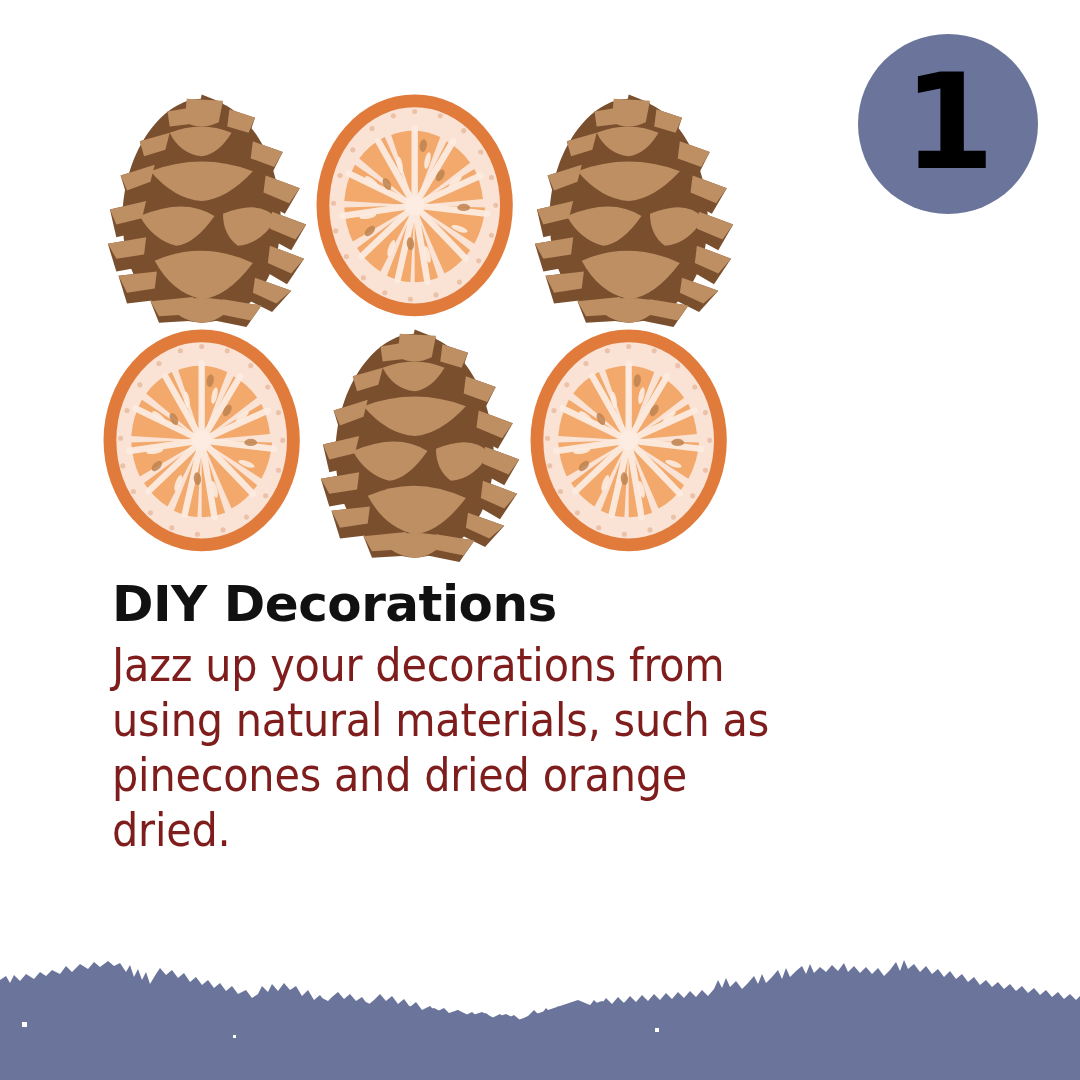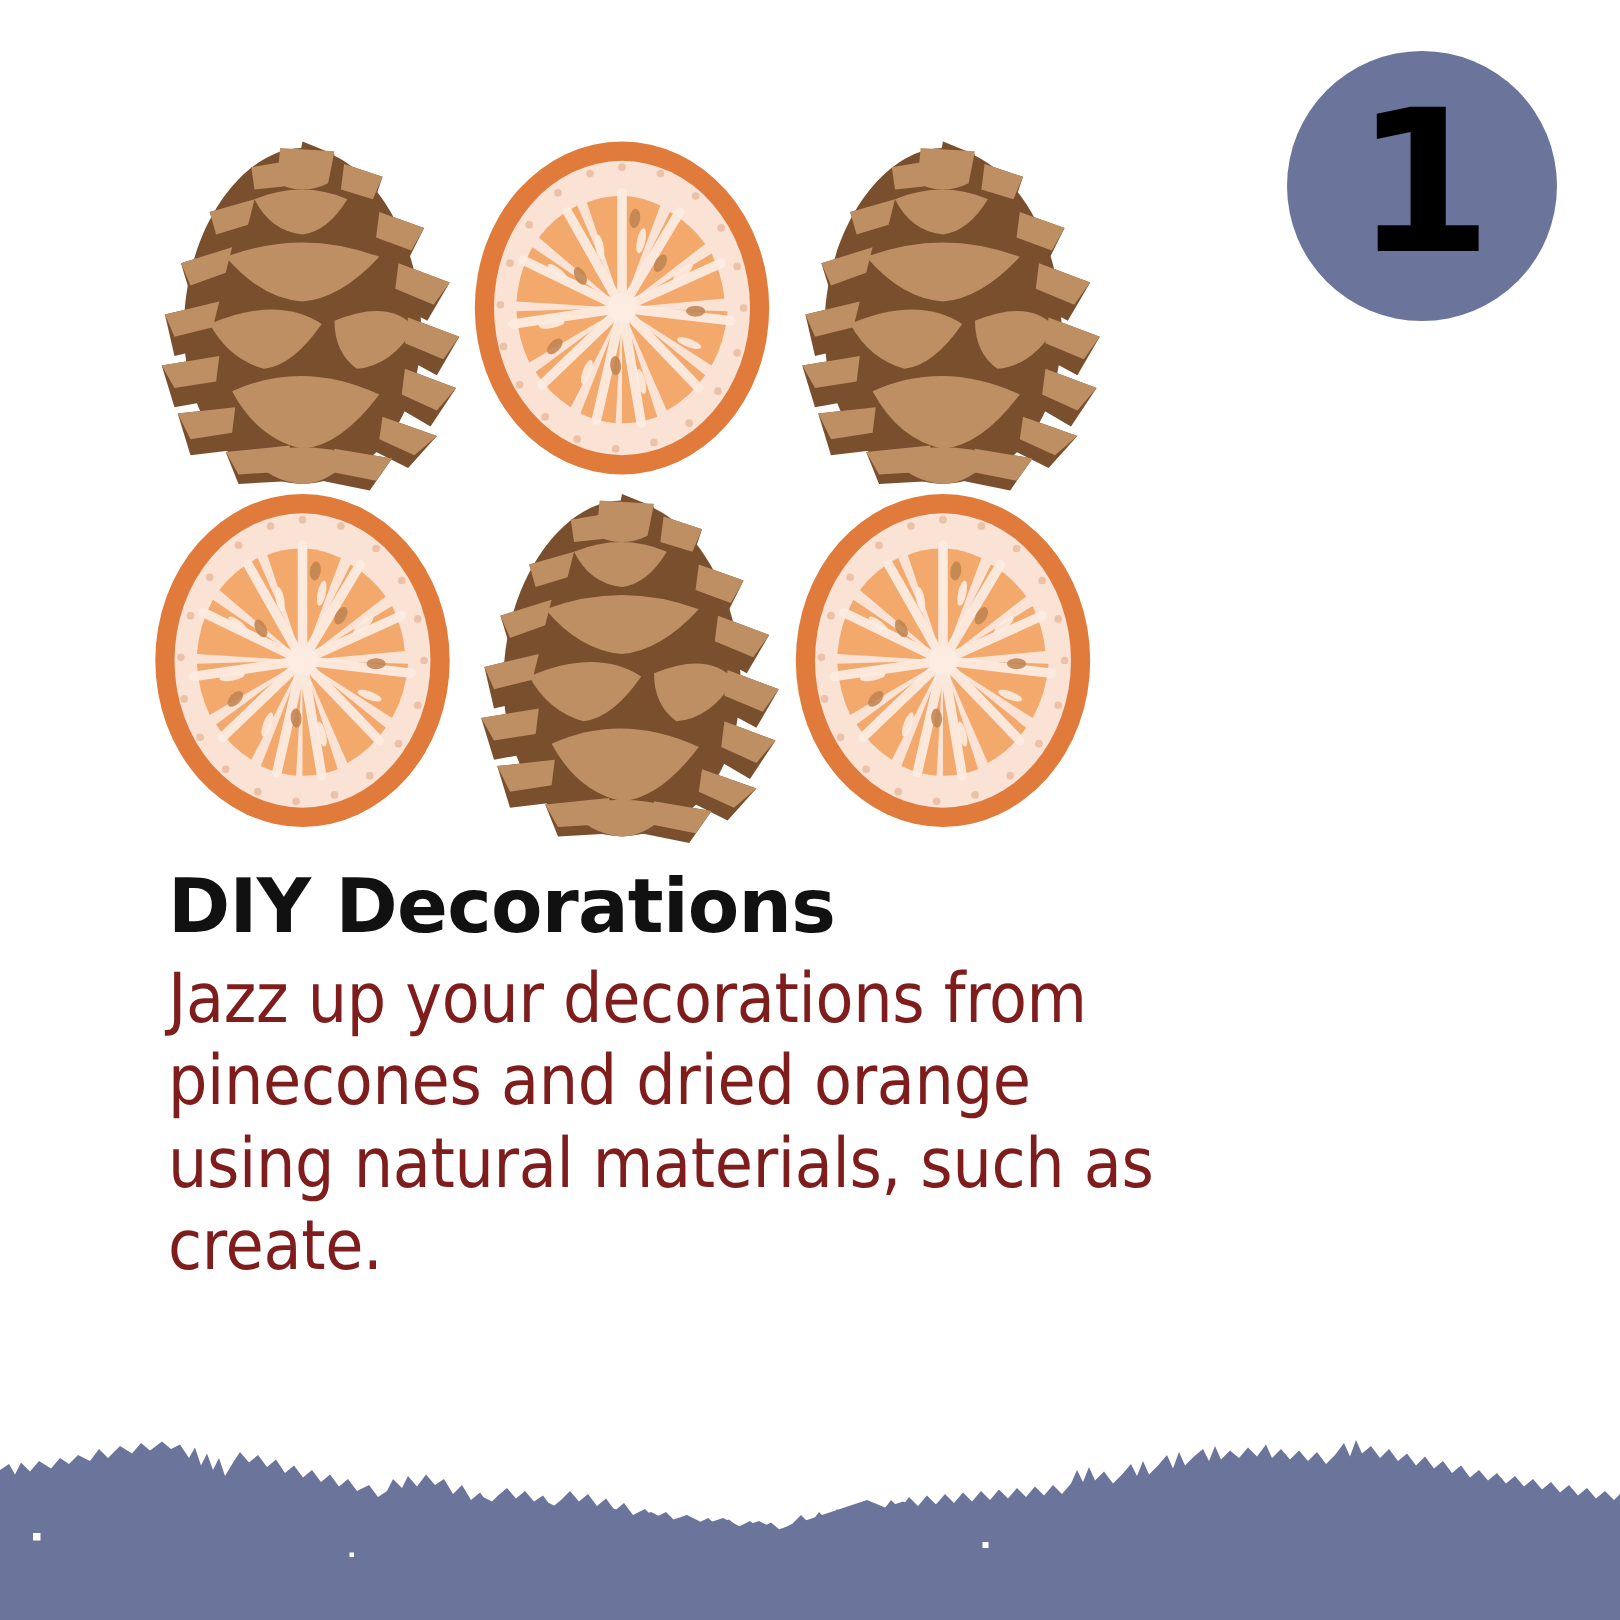--- a/index.html
+++ b/index.html
@@ -466,23 +466,23 @@
         </g>
       </svg>
     </div>
 
   </div>
 
   <div id="heading">DIY Decorations</div>
 
   <div id="body-text">
     <span class="line">Jazz up your decorations from</span>
+    <span class="line">using natural materials, such as</span>
     <span class="line">pinecones and dried orange</span>
-    <span class="line">using natural materials, such as</span>
-    <span class="line">create.</span>
+    <span class="line">dried.</span>
   </div>
 
   <div id="footer">
     <svg viewBox="0 0 1080 130" preserveAspectRatio="none">
       <path fill="#6b759b" d="M0 30 L6 26 L10 33 L14 25 L20 31 L26 24 L34 29 L40 22 L46 26 L52 20 L60 24 L66 16 L72 22 L80 14 L88 19 L94 12 L100 17 L108 11 L114 16 L120 13 L126 22 L130 15 L134 27 L138 19 L142 30 L146 22 L150 34 L156 24 L160 18 L166 25 L172 20 L178 28 L184 23 L190 32 L196 27 L202 35 L208 30 L214 38 L220 33 L226 41 L232 36 L238 44 L246 40 L252 48 L258 44 L262 36 L268 42 L272 34 L278 41 L284 33 L290 40 L296 36 L302 46 L308 40 L314 50 L320 45 L326 53 L332 47 L338 42 L344 49 L350 44 L356 51 L362 47 L368 55 L374 50 L380 44 L386 51 L392 46 L398 54 L404 49 L410 57 L416 52 L422 60 L430 56 L436 62 L444 58 L450 64 L458 60 L464 66 L472 62 L478 67 L486 63 L492 68 L500 64 L506 69 L514 65 L520 70 L528 66 L534 60 L540 66 L546 58 L552 64 L558 56 L564 62 L570 54 L576 60 L582 52 L588 58 L594 50 L600 56 L606 48 L612 54 L618 47 L624 53 L630 46 L636 52 L642 45 L648 51 L654 44 L660 50 L666 43 L672 49 L678 42 L684 48 L690 41 L696 47 L702 40 L708 46 L714 39 L718 30 L722 38 L726 28 L730 37 L736 31 L742 39 L748 33 L754 26 L758 34 L762 24 L766 33 L772 27 L778 20 L782 29 L786 18 L790 27 L796 21 L802 16 L806 24 L810 14 L814 23 L820 17 L826 22 L832 15 L838 21 L844 13 L848 22 L854 16 L860 23 L866 17 L872 24 L878 18 L884 26 L890 20 L896 12 L900 21 L904 10 L908 19 L914 14 L920 22 L926 16 L932 24 L938 19 L944 27 L950 21 L956 29 L962 24 L968 32 L974 27 L980 35 L986 30 L992 37 L998 32 L1004 39 L1010 34 L1016 41 L1022 36 L1028 43 L1034 38 L1040 45 L1046 40 L1052 47 L1058 42 L1064 49 L1070 44 L1076 50 L1080 46 L1080 130 L0 130 Z"></path>
       <path fill="#6b759b" d="M18 42 L28 40 L38 44 L44 38 L56 42 L64 36 L74 40 L84 34 L96 38 L104 32 L116 36 L126 30 L138 35 L148 40 L156 34 L166 38 L176 44 L186 40 L196 46 L206 42 L216 48 L226 44 L236 50 L248 46 L258 52 L268 48 L280 44 L290 50 L300 46 L312 52 L322 48 L334 54 L344 50 L356 56 L366 52 L378 58 L388 54 L400 60 L410 56 L422 62 L434 58 L446 64 L458 60 L470 66 L482 62 L494 68 L506 64 L518 70 L530 66 L542 62 L554 58 L566 54 L578 50 L590 55 L602 51 L614 56 L626 52 L638 57 L650 53 L662 58 L674 54 L686 59 L698 55 L710 60 L720 50 L730 56 L740 48 L750 53 L760 45 L770 51 L780 43 L790 48 L800 40 L810 45 L820 38 L830 44 L840 37 L850 43 L860 38 L870 45 L880 40 L890 34 L900 41 L910 36 L920 43 L930 38 L940 45 L950 40 L960 47 L970 42 L980 50 L990 45 L1000 52 L1010 47 L1020 54 L1030 49 L1040 56 L1050 51 L1060 58 L1070 53 L1080 60 L1080 130 L0 130 Z"></path>
       <rect x="22" y="72" width="5" height="5" fill="#ffffff"></rect>
       <rect x="655" y="78" width="4" height="4" fill="#ffffff"></rect>
       <rect x="233" y="85" width="3" height="3" fill="#ffffff"></rect>
     </svg>

